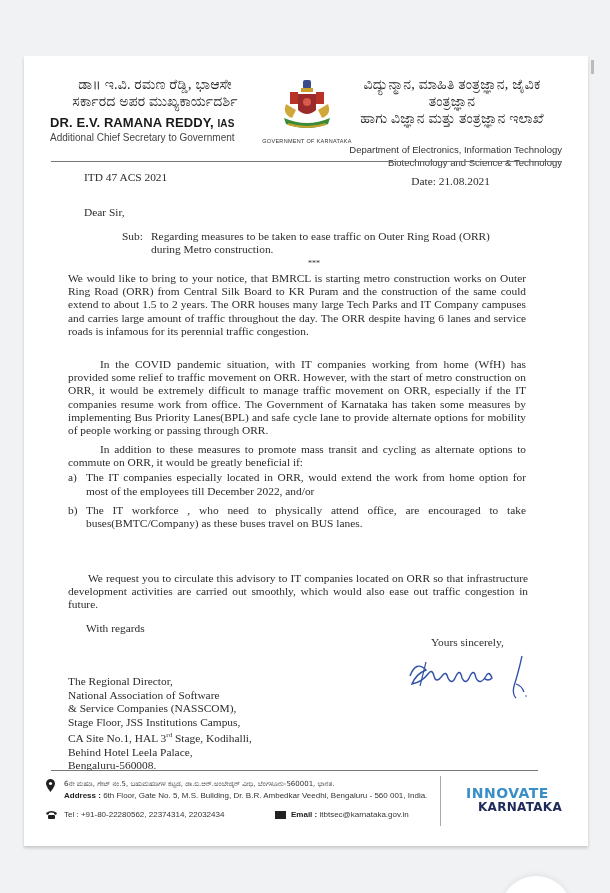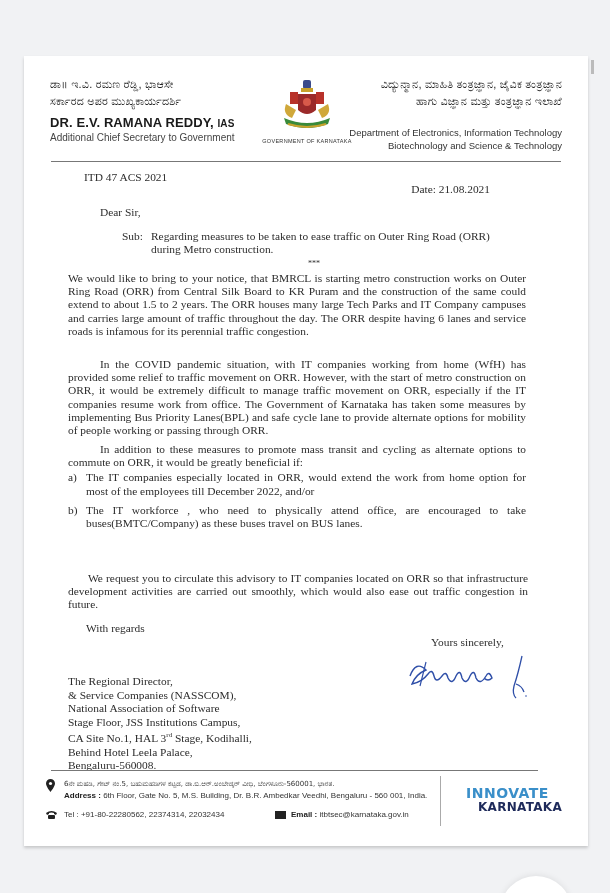--- a/index.html
+++ b/index.html
@@ -8,39 +8,39 @@
 
   .page {
     position: absolute; left: 24px; top: 56px; width: 480px; height: 790px;
     width: 564px;
     background: #ffffff;
     box-shadow: 0 2px 3px rgba(0,0,0,0.18);
   }
 
   
   .hdr-left { position: absolute; left: 26px; top: 20px; width: 210px; }
-  .kn { font-family: Liberation Sans, sans-serif; font-size: 11px; color: #222; line-height: 17px; letter-spacing: 0.2px; }
+  .kn { font-family: Liberation Serif, serif; font-size: 14px; color: #222; line-height: 17px; letter-spacing: 0.2px; text-align: center; }
   .name { font-family: "Liberation Sans", sans-serif; font-weight: bold; font-size: 13px; color: #1a1a1a; margin-top: 5px; letter-spacing: 0.1px; }
   .name .ias { font-size: 10px; }
   .title-sub { font-family: "Liberation Sans", sans-serif; font-size: 10px; color: #444; margin-top: 2px; }
 
   .emblem { position: absolute; left: 238px; top: 22px; width: 90px; text-align: center; }
   .emblem svg { display: block; margin: 0 auto; }
   .emblem-cap { font-family: "Liberation Sans", sans-serif; font-size: 5.5px; color: #333; letter-spacing: 0.3px; margin-top: 4px; text-transform: uppercase; }
 
   .hdr-right { position: absolute; right: 26px; top: 20px; width: 220px; text-align: right; }
   .hdr-right .dept { font-family: "Liberation Sans", sans-serif; font-size: 9.5px; color: #333; line-height: 13px; margin-top: 16px; }
 
   .rule-top { position: absolute; left: 27px; right: 27px; top: 105px; height: 1px; background: #777; }
 
   
   .body { position: absolute; left: 26px; right: 26px; font-size: 11.4px; line-height: 13.2px; color: #2c2c2c; }
   .ref { top: 115px; }
-  .ref .date { position: absolute; right: 72px; top: 12px; text-align: center; }
-  .dear { top: 150px; margin-left: 16px; }
+  .ref .date { position: absolute; right: 72px; top: 4px; text-align: center; }
+  .dear { top: 150px; }
   .sub { top: 174px; left: 72px; }
   .sub .label { position: absolute; left: 0; }
   .sub .text { margin-left: 29px; display: block; }
   .stars { top: 201px; left: 270px; font-size: 8px; }
 
   .para { text-align: justify; }
   .p1 { top: 216px; left: 44px; right: 62px; }
   .p2 { top: 302px; left: 44px; right: 62px; }
   .p3 { top: 387px; left: 44px; right: 62px; }
   .p4 { top: 516px; left: 44px; right: 60px; }
@@ -149,22 +149,22 @@
 
   <svg class="sig" width="140" height="50" viewBox="0 0 140 50">
     <path d="M6 24 q6 -16 16 -6 q-10 4 -14 14 q10 -2 16 -10 q4 -6 6 2 q2 8 8 0 q4 -6 6 2 q4 8 8 -2 q4 -8 6 2 q4 8 8 -2 q4 -8 6 2 q4 8 10 -2 q3 -6 6 2 q-4 4 -8 0" stroke="#2f4fa8" stroke-width="1.4" fill="none"></path>
     <path d="M22 10 l-6 24" stroke="#2f4fa8" stroke-width="1.2" fill="none"></path>
     <path d="M118 4 q-4 18 -8 30 q-2 8 2 12 M112 32 q6 2 8 8" stroke="#2f4fa8" stroke-width="1.3" fill="none"></path>
     <circle cx="122" cy="44" r="0.8" fill="#2f4fa8"></circle>
   </svg>
 
   <div class="body addr">
     <div>The Regional Director,</div>
+    <div>National Association of Software</div>
     <div>&amp; Service Companies (NASSCOM),</div>
-    <div>National Association of Software</div>
     <div>Stage Floor, JSS Institutions Campus,</div>
     <div><span>CA Site No.1, HAL 3</span><sup>rd</sup><span> Stage, Kodihalli,</span></div>
     <div>Behind Hotel Leela Palace,</div>
     <div>Bengaluru-560008.</div>
   </div>
 
   <div class="rule-bot"></div>
   <div class="foot">
     <div class="foot-row">
       <svg class="ic" width="9" height="13" viewBox="0 0 9 13">

